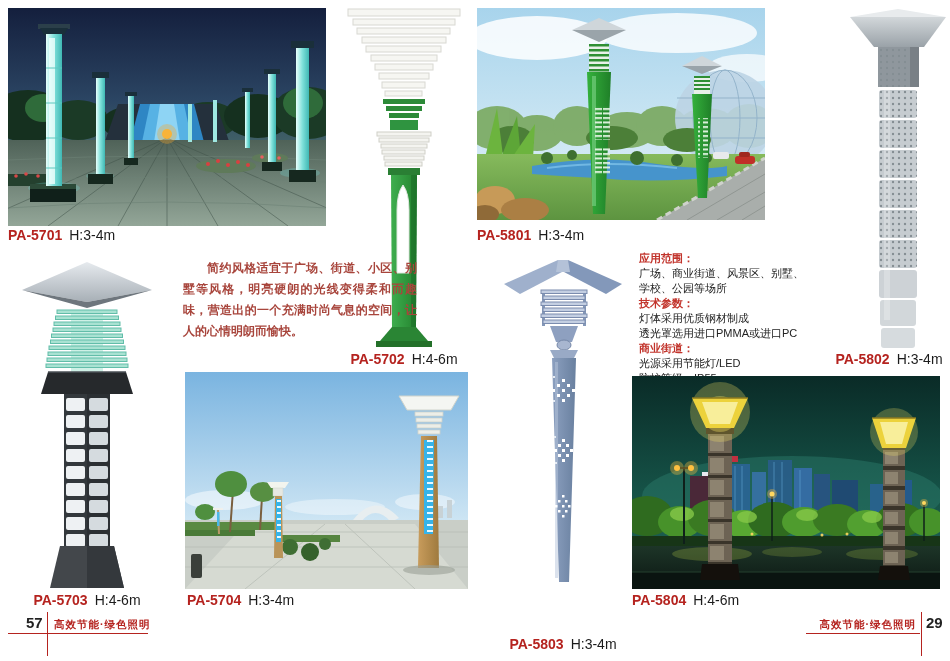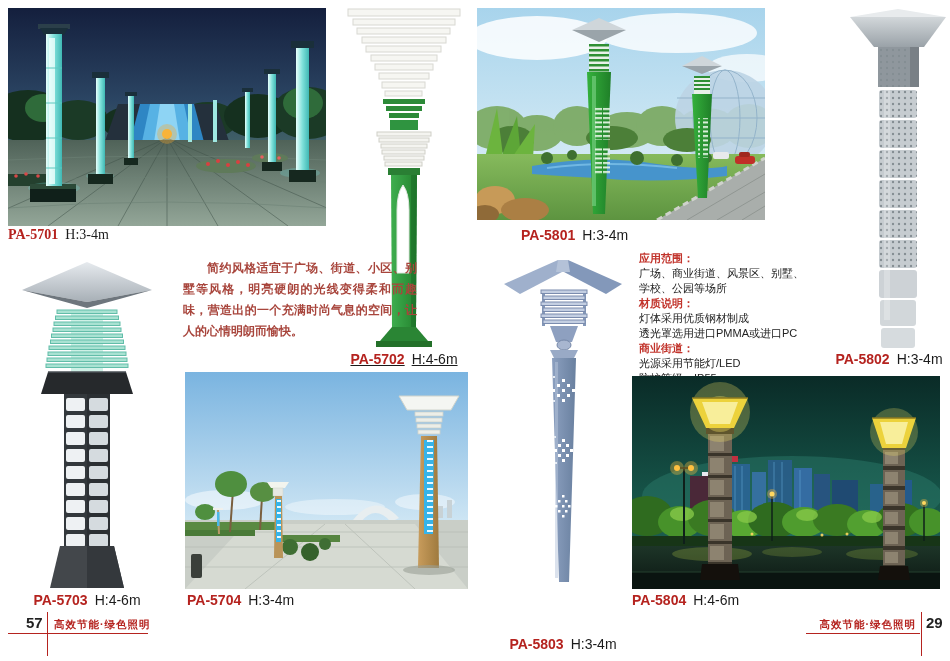--- a/index.html
+++ b/index.html
@@ -121,21 +121,21 @@
       <rect x="283" y="33" width="23" height="7" fill="#1a2f3a"></rect>
         <rect x="288" y="40" width="13" height="122" fill="url(#col71)"></rect>
         <rect x="281" y="162" width="27" height="12" fill="#16281f"></rect>
       <rect x="256" y="61" width="16" height="5" fill="#1a2f3a"></rect>
         <rect x="260" y="66" width="8" height="88" fill="url(#col71)"></rect>
         <rect x="254" y="154" width="20" height="9" fill="#16281f"></rect>
       <rect x="234" y="80" width="11" height="4" fill="#1a2f3a"></rect>
         <rect x="237" y="84" width="5" height="56" fill="url(#col71)"></rect>
     </svg>
   </div>
-  <div class="plabel" style="left:8px;top:227px;font-family:Liberation Serif, serif;">
+  <div class="plabel" style="left:8px;top:227px;">
     <span class="code">PA-5701</span><span class="h">H:3-4m</span>
   </div>
 
   <div class="render" style="left:342px;top:5px;">
     <svg width="124" height="346" viewBox="0 0 124 346">
       <defs>
         <linearGradient id="g72pole" x1="0" y1="0" x2="1" y2="0">
           <stop offset="0" stop-color="#3fae4f"></stop>
             <stop offset="0.7" stop-color="#2c9038"></stop>
             <stop offset="1" stop-color="#1e7c2c"></stop>
@@ -166,21 +166,21 @@
           <rect x="43" y="157" width="37" height="4"></rect>
       </g>
       <rect x="46" y="163" width="32" height="7" fill="#2a7f34"></rect>
       <polygon points="49,170 75,170 74,322 50,322" fill="url(#g72pole)"></polygon>
       <polygon points="69,170 75,170 74,322 69,322" fill="#1c6e28" opacity="0.6"></polygon>
       <path d="M55 268 V205 Q55 188 61 180 Q67 188 67 205 V268 Z" fill="#ffffff" stroke="#dfe8df" stroke-width="1"></path>
       <polygon points="50,322 74,322 86,336 38,336" fill="#2a8534"></polygon>
       <rect x="34" y="336" width="56" height="6" fill="#237029"></rect>
     </svg>
   </div>
-  <div class="plabel center" style="left:342px;top:351px;width:124px;text-decoration:underline;">
+  <div class="plabel center" style="left:342px;top:351px;width:124px;">
     <span class="code">PA-5702</span><span class="h">H:4-6m</span>
   </div>
 
   <div class="desc">简约风格适宜于广场、街道、小区、别墅等风格，明亮硬朗的光线变得柔和而趣味，营造出的一个充满时尚气息的空间，让人的心情明朗而愉快。</div>
 
   <div class="render" style="left:12px;top:256px;">
     <svg width="150" height="336" viewBox="0 0 150 336">
       <defs>
         <linearGradient id="g73cap" x1="0" y1="0" x2="0" y2="1">
           <stop offset="0" stop-color="#e6eaee"></stop>
@@ -383,21 +383,21 @@
       <g fill="#2f8f34">
         <rect x="217" y="68" width="16" height="2"></rect>
           <rect x="217" y="72" width="16" height="2"></rect>
         <rect x="217" y="76" width="16" height="2"></rect>
           <rect x="217" y="80" width="16" height="2"></rect>
       </g>
       <polygon points="215,86 235,86 230,190 221,190" fill="url(#g81)"></polygon>
       <rect x="221" y="110" width="10" height="40" fill="url(#p81)"></rect>
     </svg>
   </div>
-  <div class="plabel" style="left:477px;top:227px;margin-left:44px;">
+  <div class="plabel" style="left:477px;top:227px;">
     <span class="code">PA-5801</span><span class="h">H:3-4m</span>
   </div>
 
   <div class="render" style="left:498px;top:250px;">
     <svg width="130" height="340" viewBox="0 0 130 340">
       <defs>
         <linearGradient id="g83" x1="0" y1="0" x2="1" y2="0">
           <stop offset="0" stop-color="#8ca0c0"></stop>
             <stop offset="1" stop-color="#69809f"></stop>
         </linearGradient>
@@ -458,21 +458,21 @@
     </svg>
   </div>
   <div class="plabel center" style="left:498px;top:588px;width:130px;margin-top:48px;">
     <span class="code">PA-5803</span><span class="h">H:3-4m</span>
   </div>
 
   <div class="specs">
     <div class="stitle">应用范围：</div>
     <div>广场、商业街道、风景区、别墅、</div>
     <div>学校、公园等场所</div>
-    <div class="stitle">材质说明：</div>
+    <div class="stitle">技术参数：</div>
     <div>灯体采用优质钢材制成</div>
     <div>透光罩选用进口PMMA或进口PC</div>
     <div class="stitle">商业街道：</div>
     <div>光源采用节能灯/LED</div>
     <div>防护等级：IP55</div>
     <div>基础由本厂提供图纸制作</div>
   </div>
 
   <div class="render" style="left:848px;top:5px;">
     <svg width="100" height="345" viewBox="0 0 100 345">

